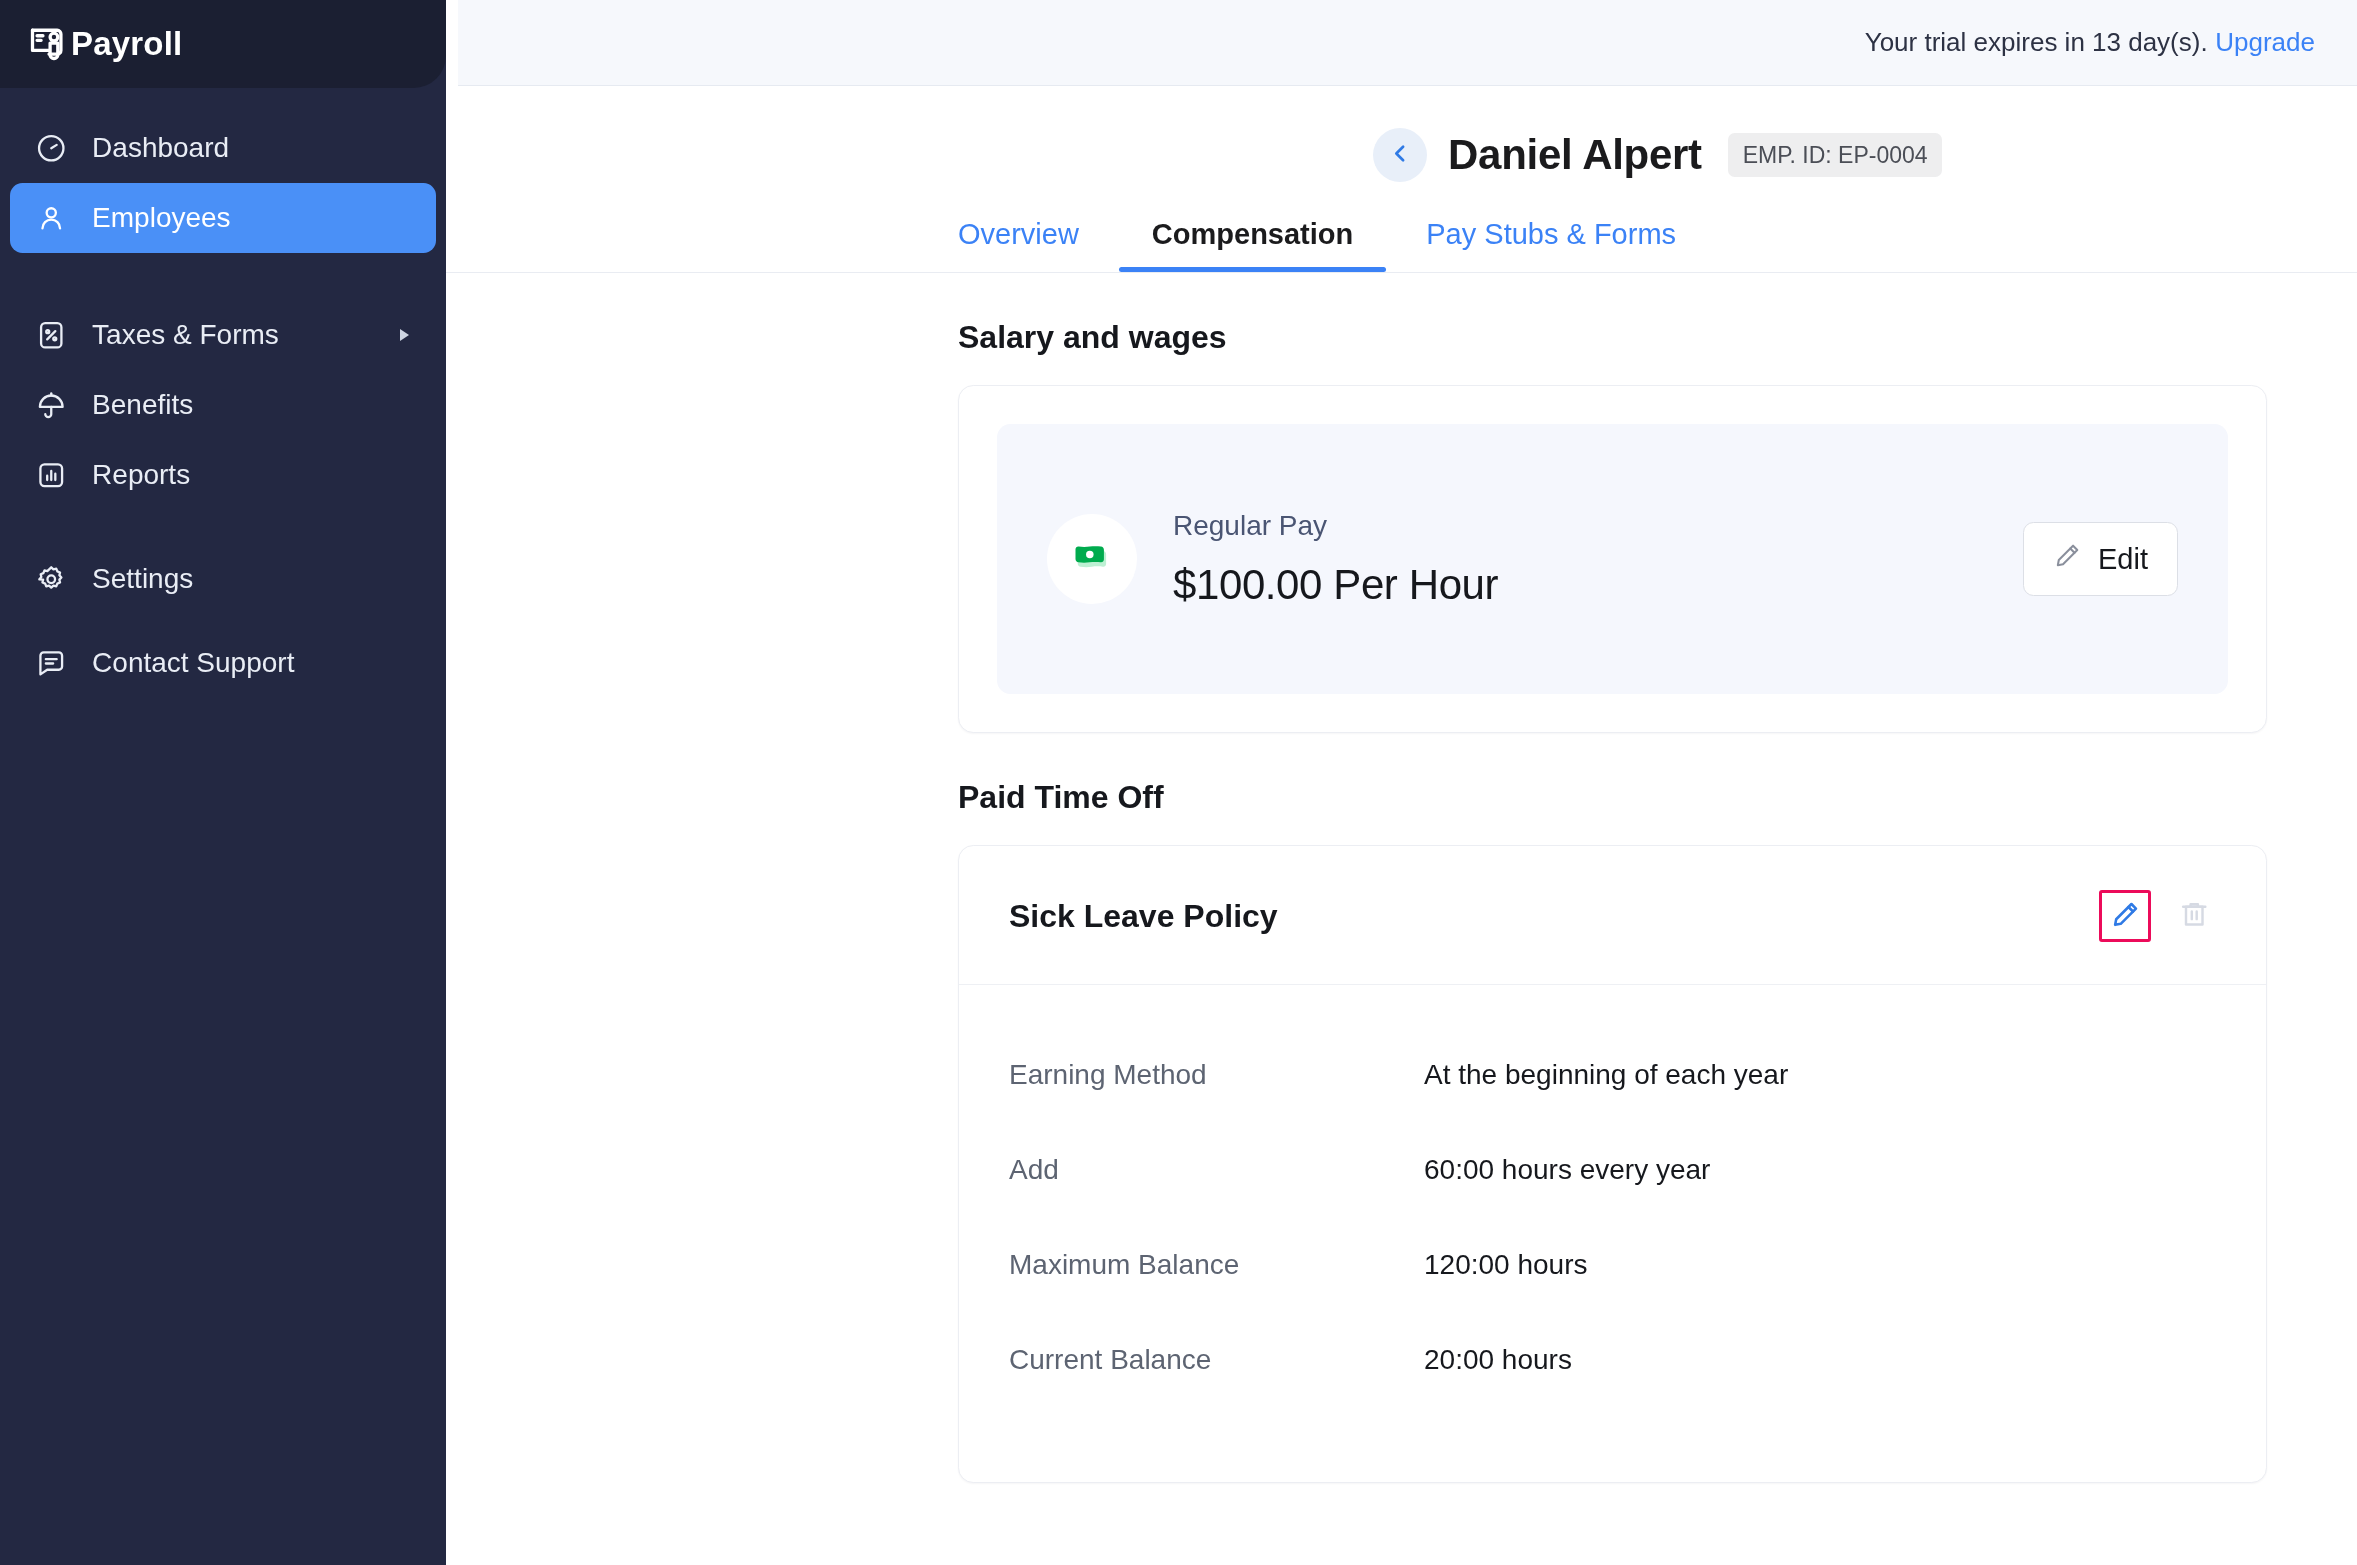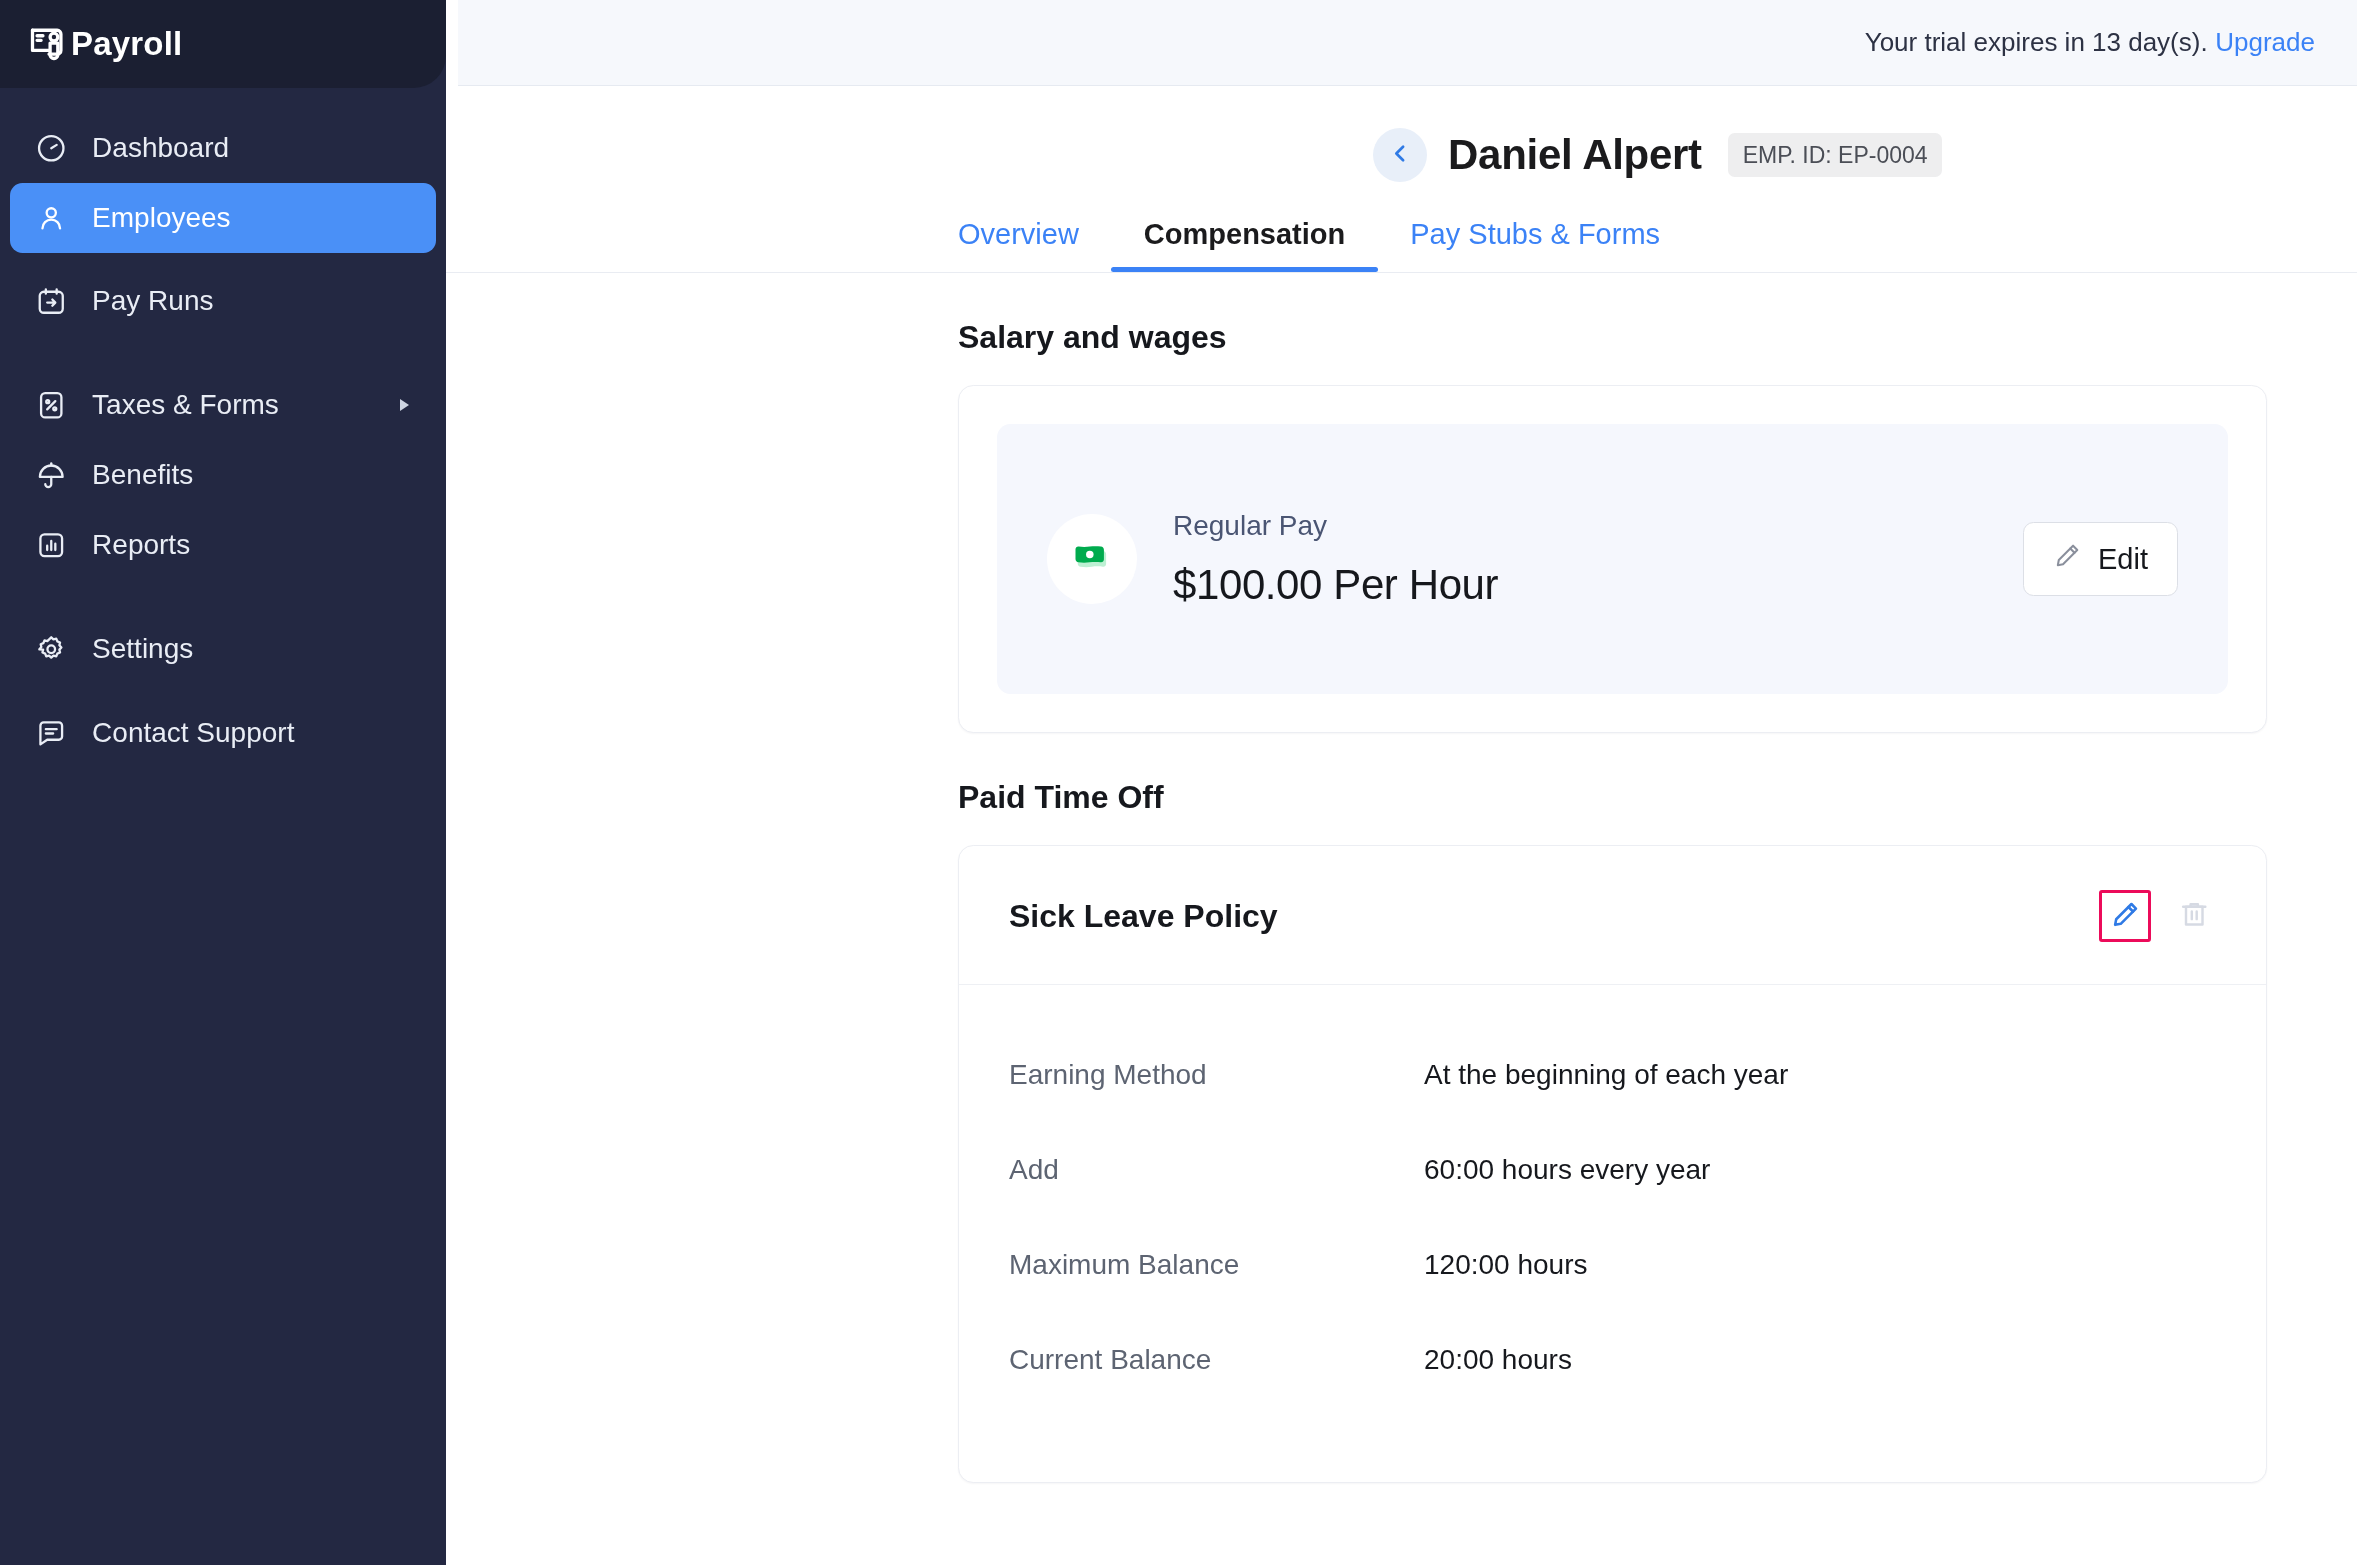--- a/index.html
+++ b/index.html
@@ -71,21 +71,21 @@
     background: #e8eff9; display: flex; align-items: center; justify-content: center;
     cursor: pointer; flex: 0 0 54px;
   }
   .page-title { font-size: 42px; font-weight: 700; color: #1b1b1d; letter-spacing: -0.3px; }
   .emp-badge {
     background: #eeeeef; color: #4b4e56;
     font-size: 23px; padding: 8.6px 14.3px; border-radius: 6.7px;
     margin-left: 5.7px; white-space: nowrap;
   }
 
-  .tabs { display: flex; gap: 0; margin-top: 36px; position: relative; }
+  .tabs { display: flex; gap: 8px; margin-top: 36px; position: relative; }
   .tab {
     font-size: 29px; color: #3b82f6; padding: 0 32.5px 21px 32.5px; cursor: pointer;
     position: relative; white-space: nowrap;
   }
   .tab:first-child { padding-left: 0; }
   .tab.active { color: #1b1b1d; font-weight: 600; }
   .tab.active::after {
     content: ""; position: absolute; left: 0; right: 0; bottom: 0;
     height: 4.8px; background: #3b82f6; border-radius: 2.9px;
   }
@@ -182,30 +182,20 @@
           <svg class="nav-icon" viewBox="0 0 24 24" fill="none" stroke="#ffffff" stroke-width="1.7" stroke-linecap="round" stroke-linejoin="round">
             <circle cx="12" cy="8" r="3.4"></circle>
               <path d="M5.5 19.5a6.5 6.5 0 0 1 13 0"></path>
           </svg>
         </span>
         <span class="nav-label">Employees</span>
       </div>
 
       <div class="gap-sm"></div>
 
-      <div class="nav-item">
-        <span>
-          <svg class="nav-icon" viewBox="0 0 24 24" fill="none" stroke="#e9edf5" stroke-width="1.7" stroke-linecap="round" stroke-linejoin="round">
-            <rect x="3.5" y="5" width="17" height="15.5" rx="3"></rect>
-            <path d="M8 3.2v3.2M16 3.2v3.2"></path>
-            <path d="M9 13h6m-2.2-2.3L15 13l-2.2 2.3"></path>
-          </svg>
-        </span>
-        <span class="nav-label">Pay Runs</span>
-      </div>
 
       <div class="gap-md"></div>
 
       <div class="nav-item">
         <span>
           <svg class="nav-icon" viewBox="0 0 24 24" fill="none" stroke="#e9edf5" stroke-width="1.7" stroke-linecap="round" stroke-linejoin="round">
             <rect x="4.5" y="3" width="15" height="18" rx="3"></rect>
             <path d="M9 15l6-6"></path>
               <circle cx="9.4" cy="9.4" r="1.1"></circle>
               <circle cx="14.6" cy="14.6" r="1.1"></circle>

